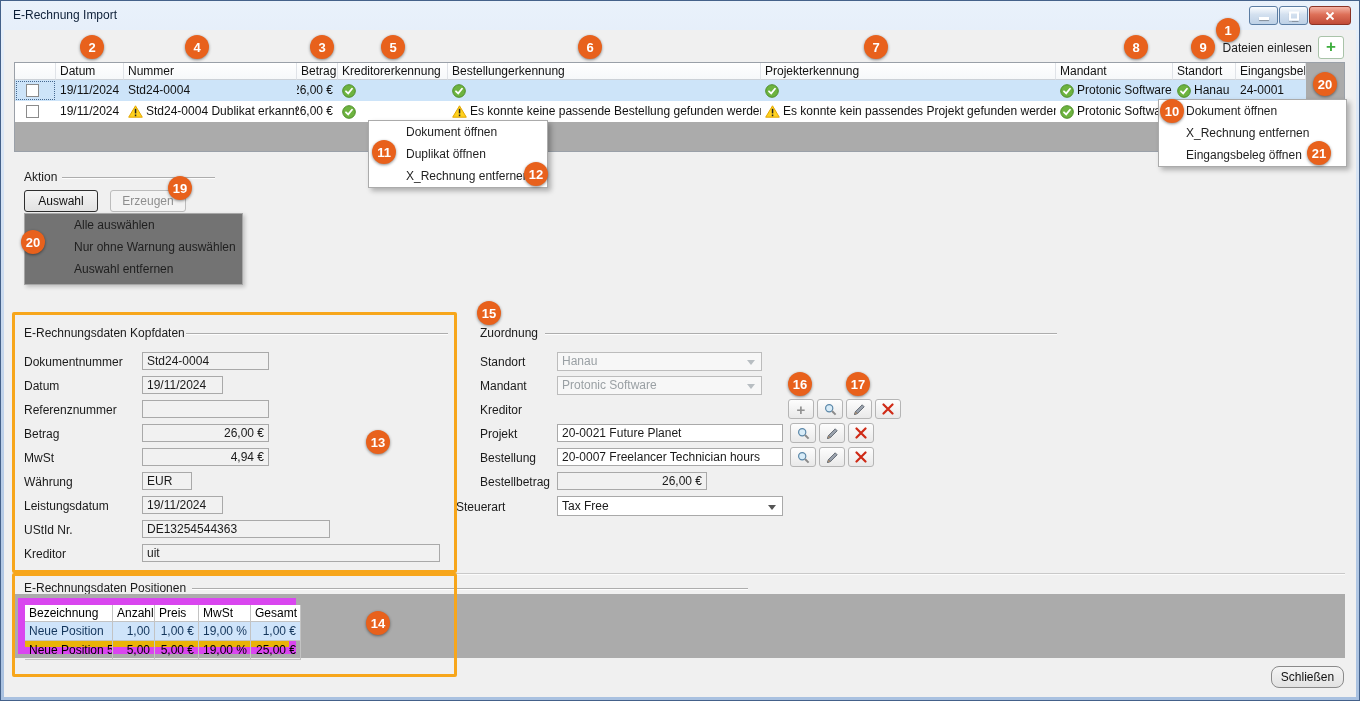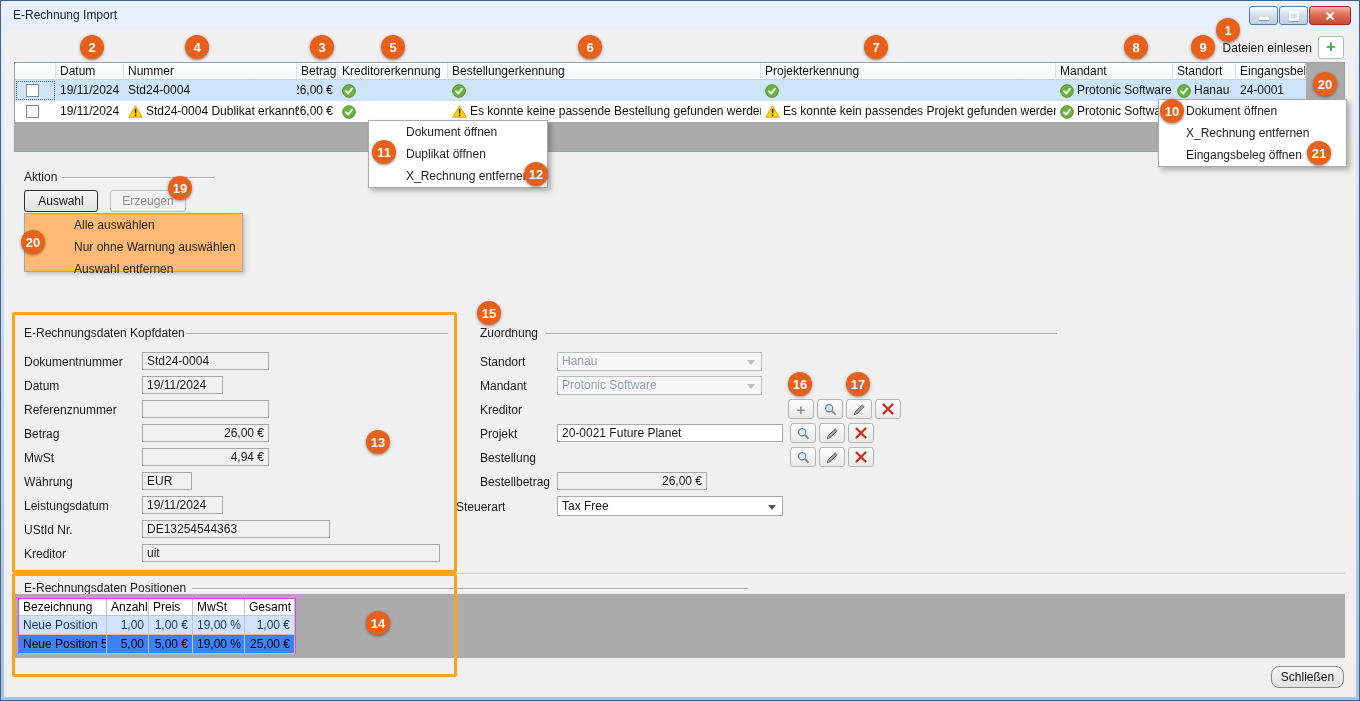--- a/index.html
+++ b/index.html
@@ -54,21 +54,21 @@
 
   
   .gtitle { position:absolute; font-size:12px; color:#1a1a1a; white-space:nowrap; }
   .gline { position:absolute; height:1px; background:#adadad; box-shadow:0 1px 0 #fdfdfd; }
 
   
   .btn { position:absolute; font-size:12px; text-align:center; border-radius:3px; color:#111;
          background:linear-gradient(#f4f4f4,#e2e2e2); border:1px solid #707070; }
   .btn.default { border:1px solid #2f2f2f; }
   .btn.disabled { border:1px solid #bcbcbc; color:#8e8e8e; background:#f3f3f3; }
-  .panelmenu { position:absolute; left:24px; top:213px; width:219px; height:59px; background:#fdba74;
+  .panelmenu { position:absolute; left:24px; top:213px; width:219px; height:72px; background:#737373;
                border:1px solid #a6a6a6; box-shadow:2px 2px 4px rgba(0,0,0,.2); z-index:20; }
   .panelmenu .mi { height:22px; line-height:23px; font-size:12px; padding-left:49px; color:#1f1f1f; white-space:nowrap; }
 
   
   .flabel { position:absolute; font-size:12px; color:#1a1a1a; white-space:nowrap; }
   .tin { position:absolute; height:18px; border:1px solid #a9a9a9; background:#f1f1f1; font-family:"Liberation Sans",sans-serif;
          font-size:12px; color:#1a1a1a; padding:0 4px; }
   .tin.white { background:#fff; }
   .tin.right { text-align:right; }
   .combo { position:absolute; height:19px; border:1px solid #a9a9a9; background:#fff; font-size:12px; line-height:17px;
@@ -82,21 +82,21 @@
   .sbtn.plus { color:#909090; font-size:15px; font-weight:bold; line-height:1; }
 
   
   .annrect { position:absolute; border:3px solid #f7a61b; border-radius:2px; z-index:30; pointer-events:none; }
   .badge { position:absolute; width:24px; height:24px; border-radius:50%; background:#e8611c; color:#fff;
            font-size:13px; font-weight:bold; display:flex; align-items:center; justify-content:center;
            box-shadow:0 1px 3px rgba(0,0,0,.45); z-index:50; }
 
   
   .grayband { position:absolute; left:14px; top:594px; width:1331px; height:64px; background:#ababab; }
-  .ptable { position:absolute; left:18px; top:598px; width:278px; background:#3b82f6; border:1px solid #d946ef; }
+  .ptable { position:absolute; left:18px; top:598px; width:278px; background:#eab308; border:7px solid #d946ef; }
   .pcell { position:absolute; font-size:12px; border-right:1px solid #c3c3c3; border-bottom:1px solid #c3c3c3;
            padding:0 4px; white-space:nowrap; overflow:hidden; }
   .phead { height:17px; line-height:16px; background:#fff; }
   .prow { height:19px; line-height:18px; }
   .pnum { text-align:right; }
   .prA { background:#cfe4fa; color:#14365c; }
   .pc0{left:0;width:88px}.pc1{left:88px;width:42px}.pc2{left:130px;width:44px}.pc3{left:174px;width:52px}.pc4{left:226px;width:50px}
   .pr0{top:0}.pr1{top:17px}.pr2{top:36px}
 
   .sep { position:absolute; height:1px; background:#c9c9c9; box-shadow:0 1px 0 #fbfbfb; }
@@ -316,20 +316,21 @@
         <path d="M1.5 11.5 L2.6 8.4 L4.6 10.4 Z" fill="#e3b27c" stroke="#5f6670" stroke-width="0.7"></path>
       </svg>
   </div>
   <div class="sbtn" style="left:848px; top:423px;">
     <svg width="12" height="12" viewBox="0 0 12 12">
         <path d="M1.5 1.5 L10.5 10.5 M10.5 1.5 L1.5 10.5" stroke="#cf2a16" stroke-width="2.2" stroke-linecap="round"></path>
       </svg>
   </div>
 
   <span class="flabel" style="left:480px; top:451px;">Bestellung</span>
+  <input class="tin white" style="left: 557px; top: 448px; width: 226px;" value="20-0007 Freelancer Technician hours">
   <div class="sbtn" style="left:790px; top:447px;">
     <svg width="13" height="13" viewBox="0 0 13 13">
         <circle cx="5.2" cy="5.2" r="3.6" fill="#d8ecf8" stroke="#5b87a8" stroke-width="1.2"></circle>
         <line x1="8" y1="8" x2="11.6" y2="11.6" stroke="#8a8a8a" stroke-width="2"></line>
       </svg>
   </div>
   <div class="sbtn" style="left:819px; top:447px;">
     <svg width="13" height="13" viewBox="0 0 13 13">
         <path d="M1.5 11.5 L2.6 8.4 L9.2 1.8 L11.2 3.8 L4.6 10.4 Z" fill="#9aa2ad" stroke="#5f6670" stroke-width="0.9"></path>
         <path d="M1.5 11.5 L2.6 8.4 L4.6 10.4 Z" fill="#e3b27c" stroke="#5f6670" stroke-width="0.7"></path>

